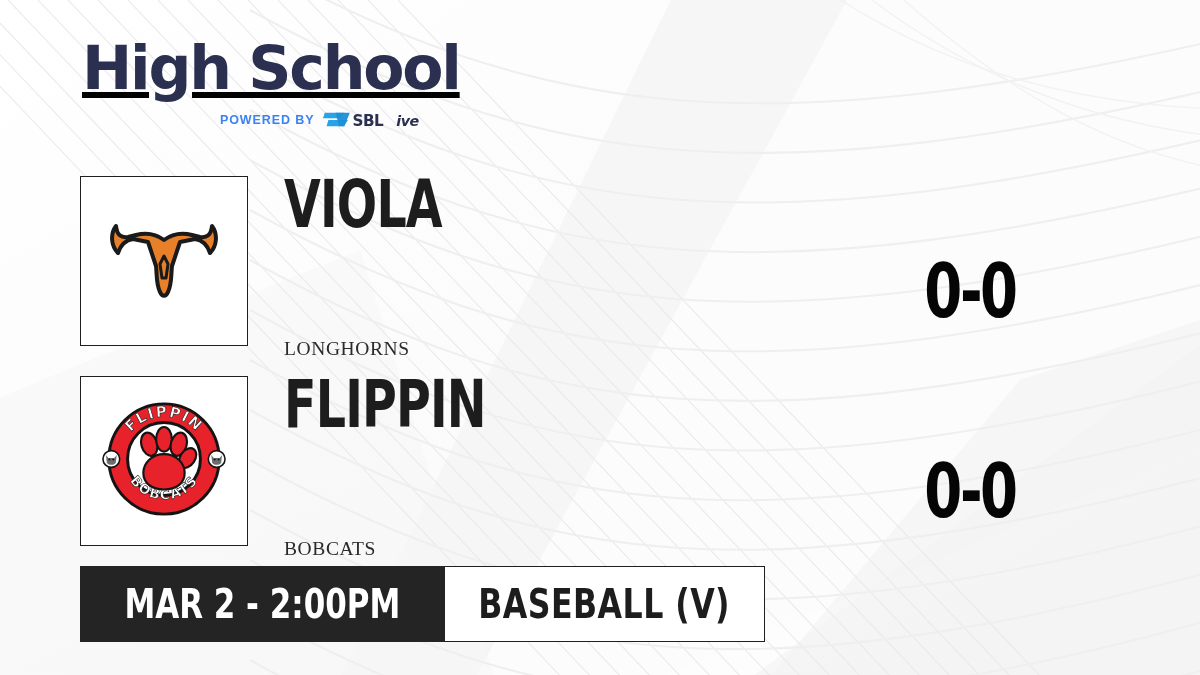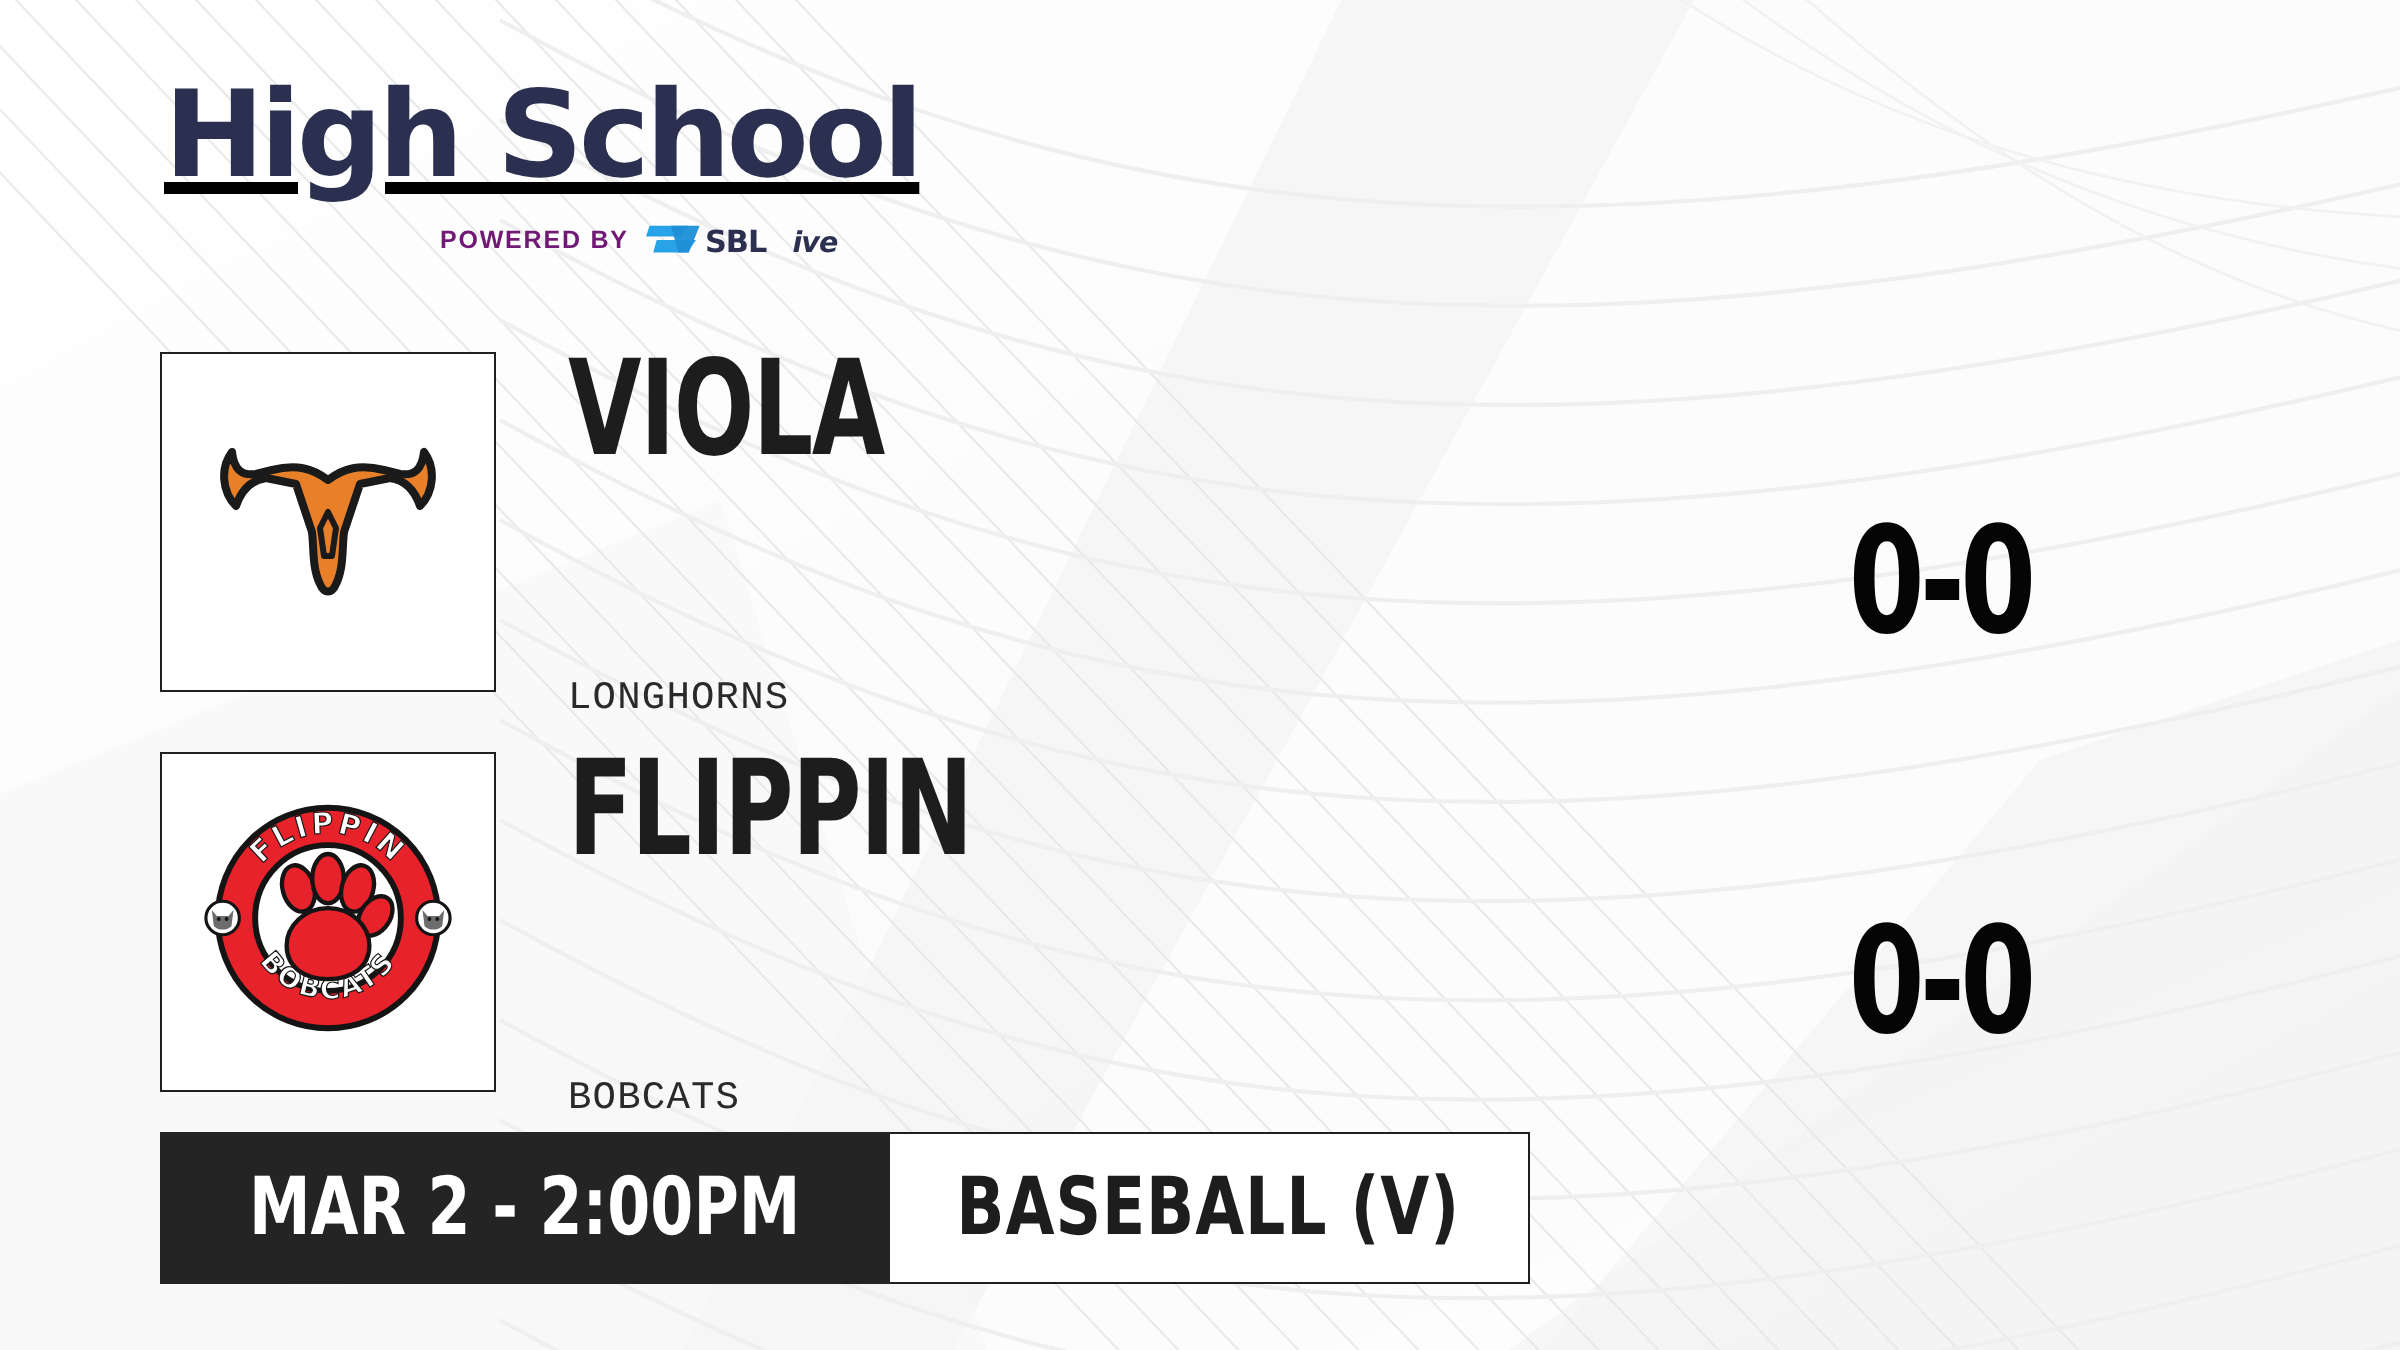--- a/index.html
+++ b/index.html
@@ -62,21 +62,21 @@
     align-items: center;
     margin-top: 9px;
     margin-left: 124px;
     height: 18px;
   }
   .powered-by {
     font-family: "Liberation Sans", sans-serif;
     font-weight: bold;
     font-size: 12.5px;
     letter-spacing: 0.9px;
-    color: #701a75;
+    color: #3b82f6;
     white-space: nowrap;
     padding-left: 14px;
   }
   .sblive-mark { margin-left: 9px; height: 20px; }
 
   
   .team-row { position: absolute; left: 0; }
   .team-row.row-1 { top: 176px; }
   .team-row.row-2 { top: 376px; }
 
@@ -107,21 +107,21 @@
     color: #1d1d1d;
     transform: scaleX(0.80);
     transform-origin: left center;
     white-space: nowrap;
   }
 
   .team-mascot {
     position: absolute;
     left: 284px;
     top: 162px;
-    font-family: Liberation Mono, monospace;
+    font-family: Liberation Serif, serif;
     font-size: 19.5px;
     letter-spacing: 0.6px;
     color: #2a2a2a;
     white-space: nowrap;
   }
 
   .team-score {
     position: absolute;
     left: 880px;
     top: 78px;

